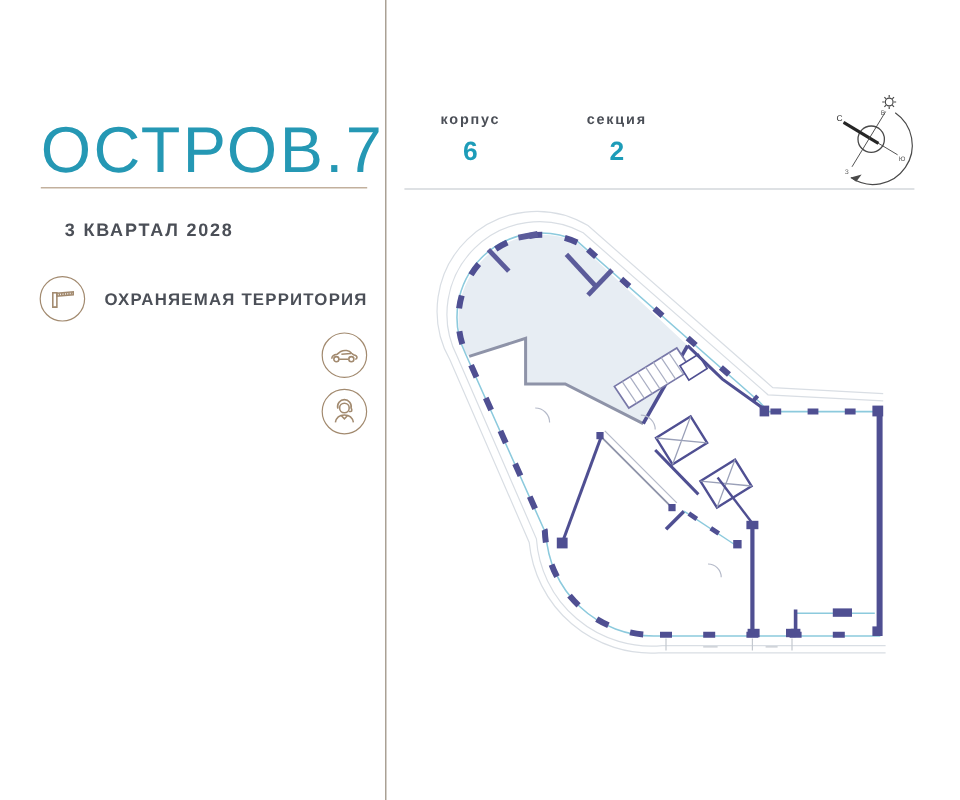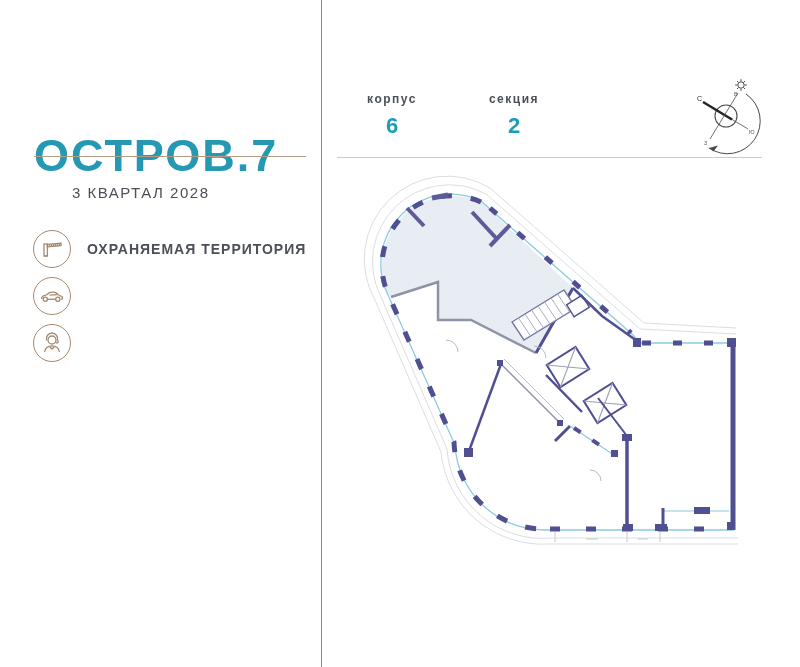--- a/index.html
+++ b/index.html
@@ -3,32 +3,32 @@
 <meta charset="utf-8">
 <style>
   html,body{margin:0;padding:0;}
   body{
     width:800px;height:667px;position:relative;background:#ffffff;
     font-family:"Liberation Sans", sans-serif;overflow:hidden;
   }
   
   .brand-title{
     position:absolute;left:34px;top:94px;width:280px;
-    font-size:45px;font-weight:700;letter-spacing:2px;color:#2598b4;margin-top:36px;
+    font-size:54px;font-weight:400;letter-spacing:2px;color:#2598b4;
   }
   .brand-underline{
     position:absolute;left:34px;top:156px;width:272px;height:0;
     border-top:1.5px solid #b49d86;
   }
   .completion{
-    position:absolute;left:72px;top:184px;
-    font-size:15px;font-weight:400;letter-spacing:1.5px;color:#4b4f57;
+    position:absolute;left:54px;top:184px;
+    font-size:15px;font-weight:700;letter-spacing:1.5px;color:#4b4f57;
   }
   .features{position:absolute;left:33px;top:230px;}
-  .feature-row{display:flex;align-items:center;margin-bottom:9px;height:38px;}
+  .feature-row{display:flex;align-items:center;margin-bottom:9px;height:38px;justify-content:flex-end;}
   .feature-icon{
     width:36px;height:36px;border:1.5px solid #a28a6f;border-radius:50%;
     display:flex;align-items:center;justify-content:center;flex:0 0 auto;
   }
   .feature-label{
     margin-left:16px;font-size:14px;font-weight:700;letter-spacing:1px;color:#4b4f57;
   }
   .v-divider{
     position:absolute;left:321px;top:0;width:0;height:667px;
     border-left:1px solid #968b7c;

